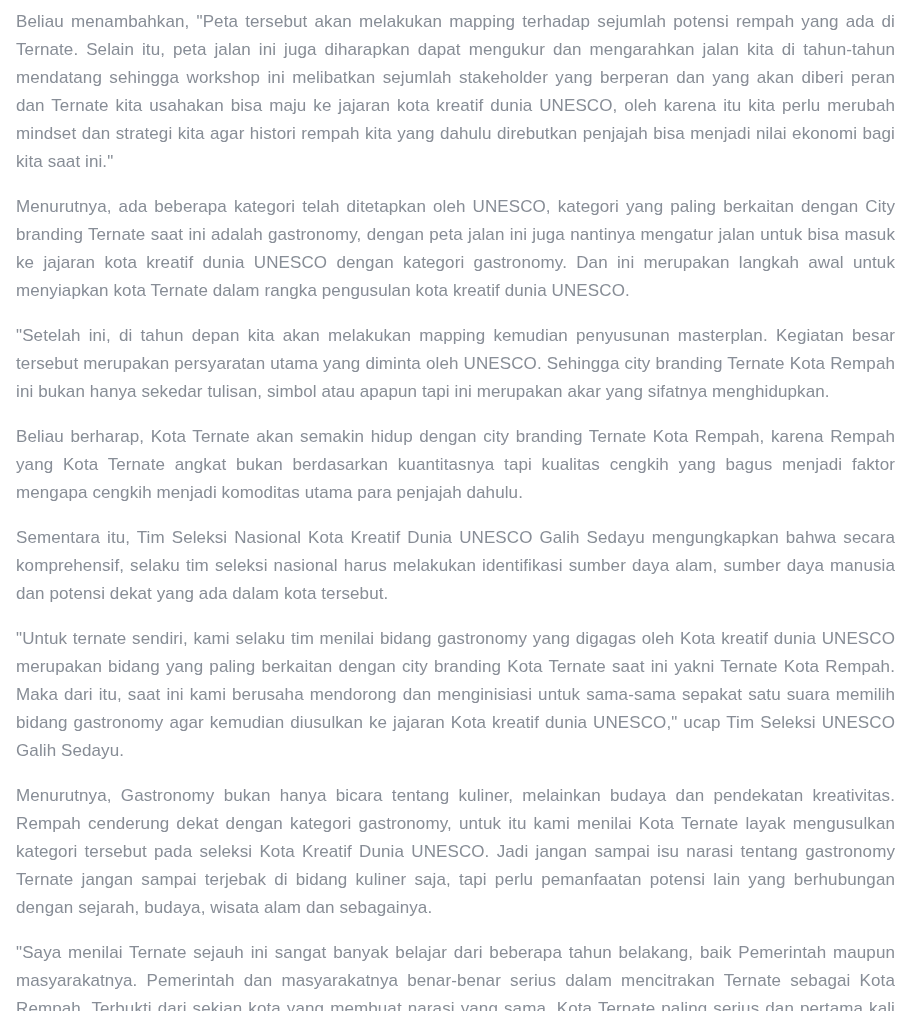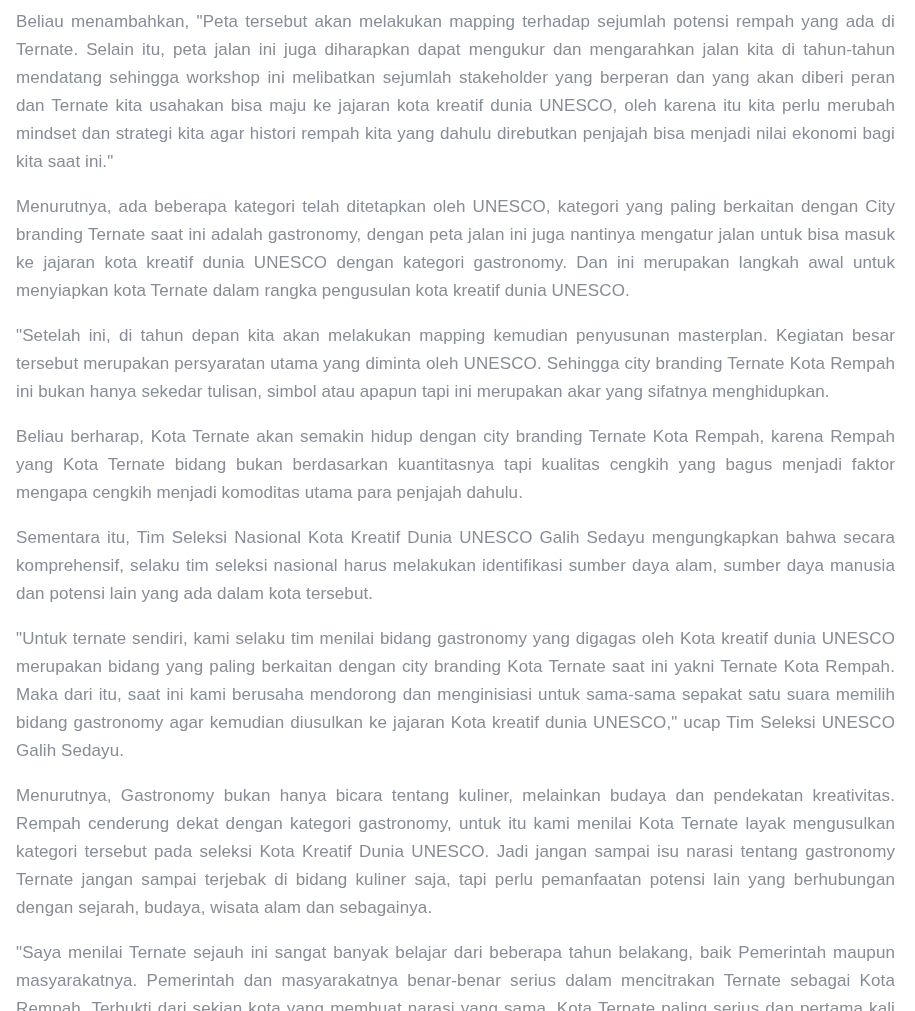--- a/index.html
+++ b/index.html
@@ -30,18 +30,18 @@
     margin-bottom: 0;
   }
 </style>
 </head>
 <body>
 
 <div class="article-body">
   <p class="article-paragraph">Beliau menambahkan, "Peta tersebut akan melakukan mapping terhadap sejumlah potensi rempah yang ada di Ternate. Selain itu, peta jalan ini juga diharapkan dapat mengukur dan mengarahkan jalan kita di tahun-tahun mendatang sehingga workshop ini melibatkan sejumlah stakeholder yang berperan dan yang akan diberi peran dan Ternate kita usahakan bisa maju ke jajaran kota kreatif dunia UNESCO, oleh karena itu kita perlu merubah mindset dan strategi kita agar histori rempah kita yang dahulu direbutkan penjajah bisa menjadi nilai ekonomi bagi kita saat ini."</p>
   <p class="article-paragraph">Menurutnya, ada beberapa kategori telah ditetapkan oleh UNESCO, kategori yang paling berkaitan dengan City branding Ternate saat ini adalah gastronomy, dengan peta jalan ini juga nantinya mengatur jalan untuk bisa masuk ke jajaran kota kreatif dunia UNESCO dengan kategori gastronomy. Dan ini merupakan langkah awal untuk menyiapkan kota Ternate dalam rangka pengusulan kota kreatif dunia UNESCO.</p>
   <p class="article-paragraph">"Setelah ini, di tahun depan kita akan melakukan mapping kemudian penyusunan masterplan. Kegiatan besar tersebut merupakan persyaratan utama yang diminta oleh UNESCO. Sehingga city branding Ternate Kota Rempah ini bukan hanya sekedar tulisan, simbol atau apapun tapi ini merupakan akar yang sifatnya menghidupkan.</p>
-  <p class="article-paragraph">Beliau berharap, Kota Ternate akan semakin hidup dengan city branding Ternate Kota Rempah, karena Rempah yang Kota Ternate bidang bukan berdasarkan kuantitasnya tapi kualitas cengkih yang bagus menjadi faktor mengapa cengkih menjadi komoditas utama para penjajah dahulu.</p>
-  <p class="article-paragraph">Sementara itu, Tim Seleksi Nasional Kota Kreatif Dunia UNESCO Galih Sedayu mengungkapkan bahwa secara komprehensif, selaku tim seleksi nasional harus melakukan identifikasi sumber daya alam, sumber daya manusia dan potensi lain yang ada dalam kota tersebut.</p>
+  <p class="article-paragraph">Beliau berharap, Kota Ternate akan semakin hidup dengan city branding Ternate Kota Rempah, karena Rempah yang Kota Ternate angkat bukan berdasarkan kuantitasnya tapi kualitas cengkih yang bagus menjadi faktor mengapa cengkih menjadi komoditas utama para penjajah dahulu.</p>
+  <p class="article-paragraph">Sementara itu, Tim Seleksi Nasional Kota Kreatif Dunia UNESCO Galih Sedayu mengungkapkan bahwa secara komprehensif, selaku tim seleksi nasional harus melakukan identifikasi sumber daya alam, sumber daya manusia dan potensi dekat yang ada dalam kota tersebut.</p>
   <p class="article-paragraph">"Untuk ternate sendiri, kami selaku tim menilai bidang gastronomy yang digagas oleh Kota kreatif dunia UNESCO merupakan bidang yang paling berkaitan dengan city branding Kota Ternate saat ini yakni Ternate Kota Rempah. Maka dari itu, saat ini kami berusaha mendorong dan menginisiasi untuk sama-sama sepakat satu suara memilih bidang gastronomy agar kemudian diusulkan ke jajaran Kota kreatif dunia UNESCO," ucap Tim Seleksi UNESCO Galih Sedayu.</p>
   <p class="article-paragraph">Menurutnya, Gastronomy bukan hanya bicara tentang kuliner, melainkan budaya dan pendekatan kreativitas. Rempah cenderung dekat dengan kategori gastronomy, untuk itu kami menilai Kota Ternate layak mengusulkan kategori tersebut pada seleksi Kota Kreatif Dunia UNESCO. Jadi jangan sampai isu narasi tentang gastronomy Ternate jangan sampai terjebak di bidang kuliner saja, tapi perlu pemanfaatan potensi lain yang berhubungan dengan sejarah, budaya, wisata alam dan sebagainya.</p>
   <p class="article-paragraph">"Saya menilai Ternate sejauh ini sangat banyak belajar dari beberapa tahun belakang, baik Pemerintah maupun masyarakatnya. Pemerintah dan masyarakatnya benar-benar serius dalam mencitrakan Ternate sebagai Kota Rempah. Terbukti dari sekian kota yang membuat narasi yang sama, Kota Ternate paling serius dan pertama kali menghak patenkan city branding sebagai Ternate Kota Rempah," pungkasnya. (Tim_IKP Diskominfo Ternate)</p>
 </div>
 
 </body></html>

